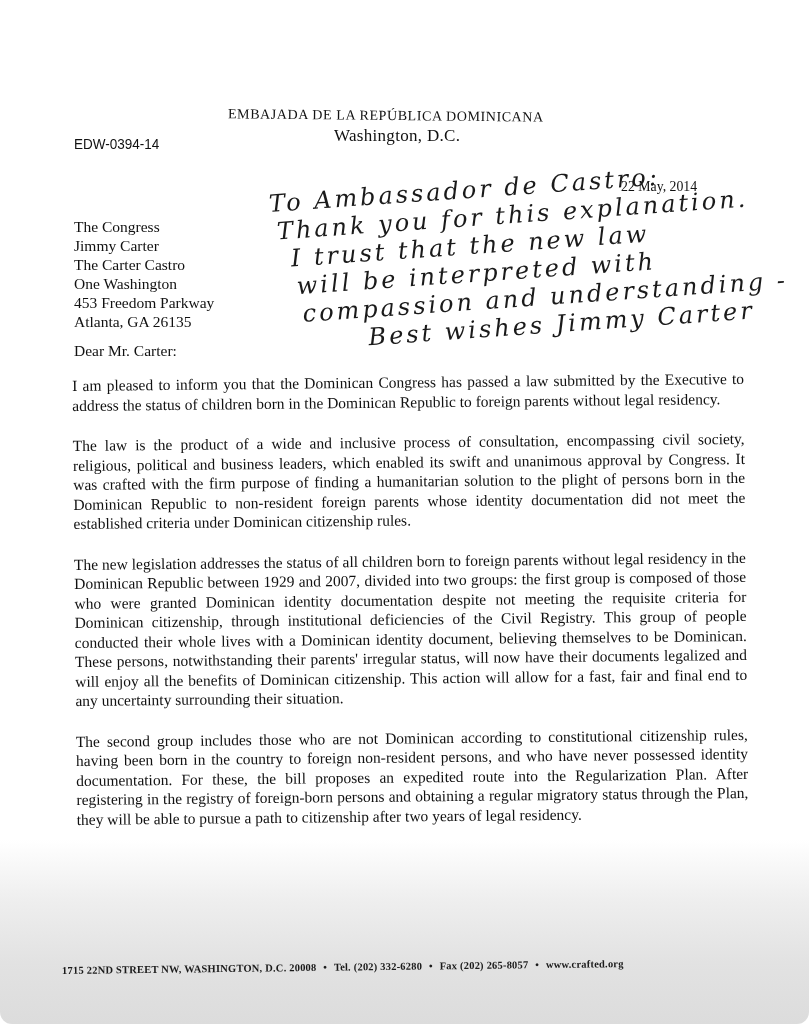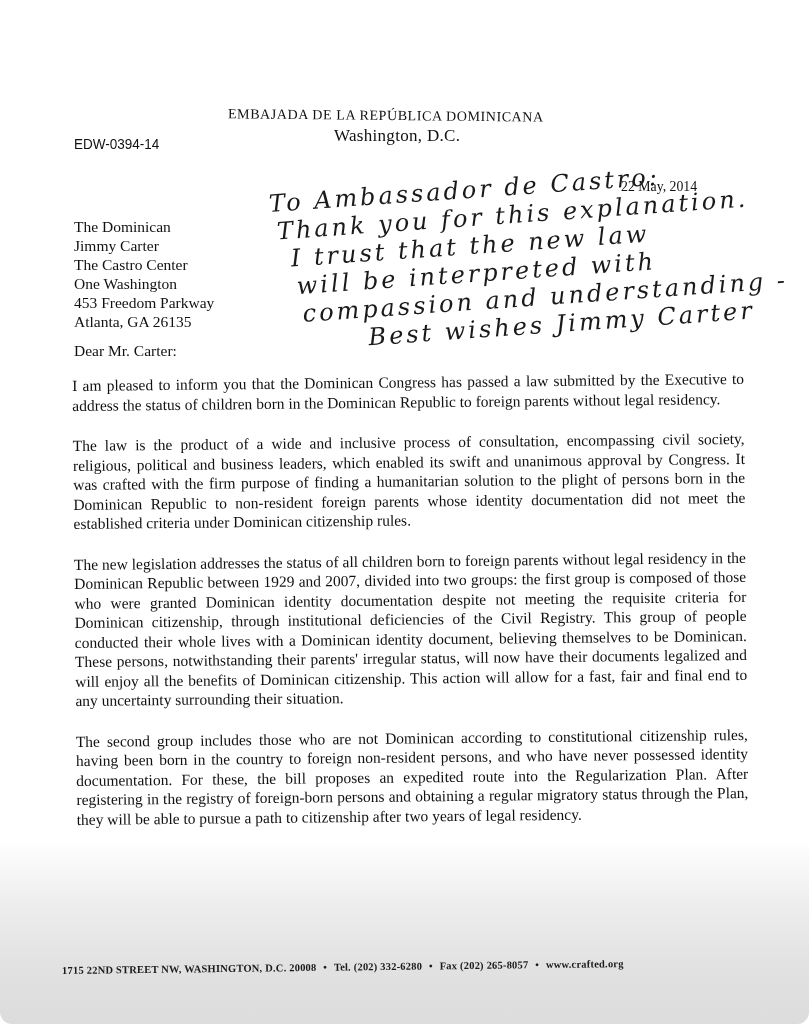--- a/index.html
+++ b/index.html
@@ -63,23 +63,23 @@
 
   <div class="letterhead">
     <div class="lh-title">EMBAJADA DE LA REPÚBLICA DOMINICANA</div>
     <div class="lh-sub">Washington, D.C.</div>
   </div>
 
   <div class="ref">EDW-0394-14</div>
   <div class="date">22 May, 2014</div>
 
   <div class="address">
-    <div>The Dominican</div>
+    <div>The Congress</div>
     <div>Jimmy Carter</div>
-    <div>The Castro Center</div>
+    <div>The Carter Castro</div>
     <div>One Washington</div>
     <div>453 Freedom Parkway</div>
     <div>Atlanta, GA 26135</div>
   </div>
 
   <div class="handwriting">
     <div class="hw-l1">To Ambassador de Castro:</div>
     <div class="hw-l2">Thank you for this explanation.</div>
     <div class="hw-l3">I trust that the new law</div>
     <div class="hw-l4">will be interpreted with</div>

